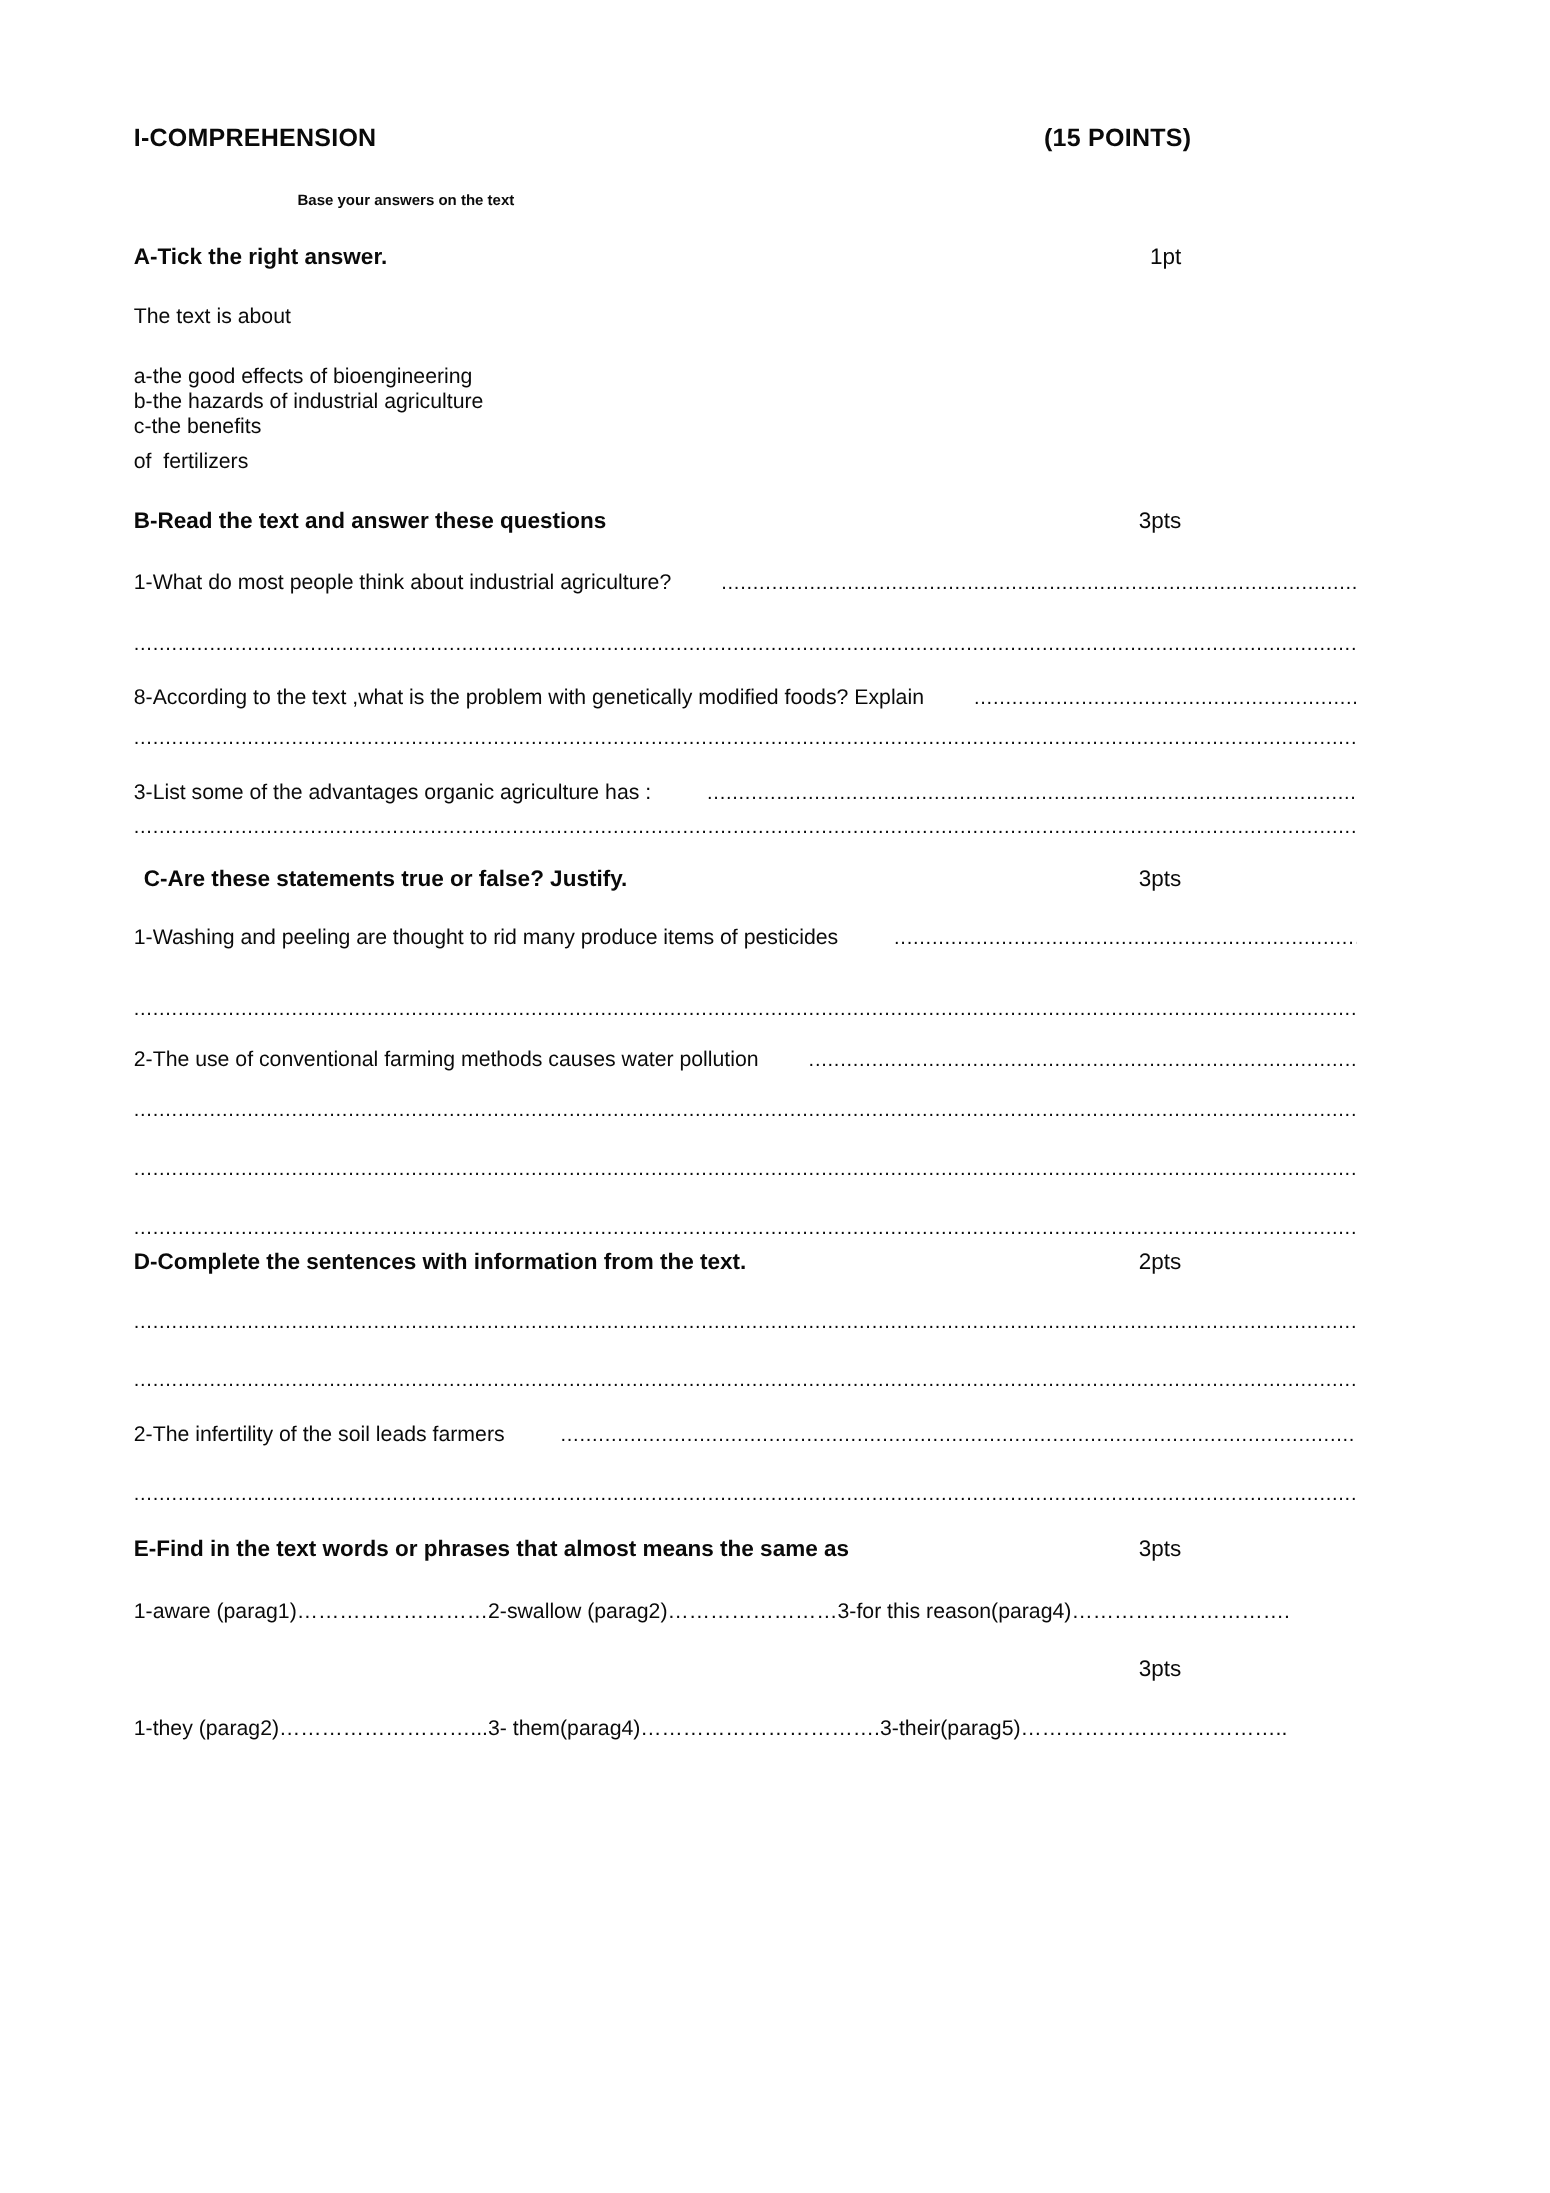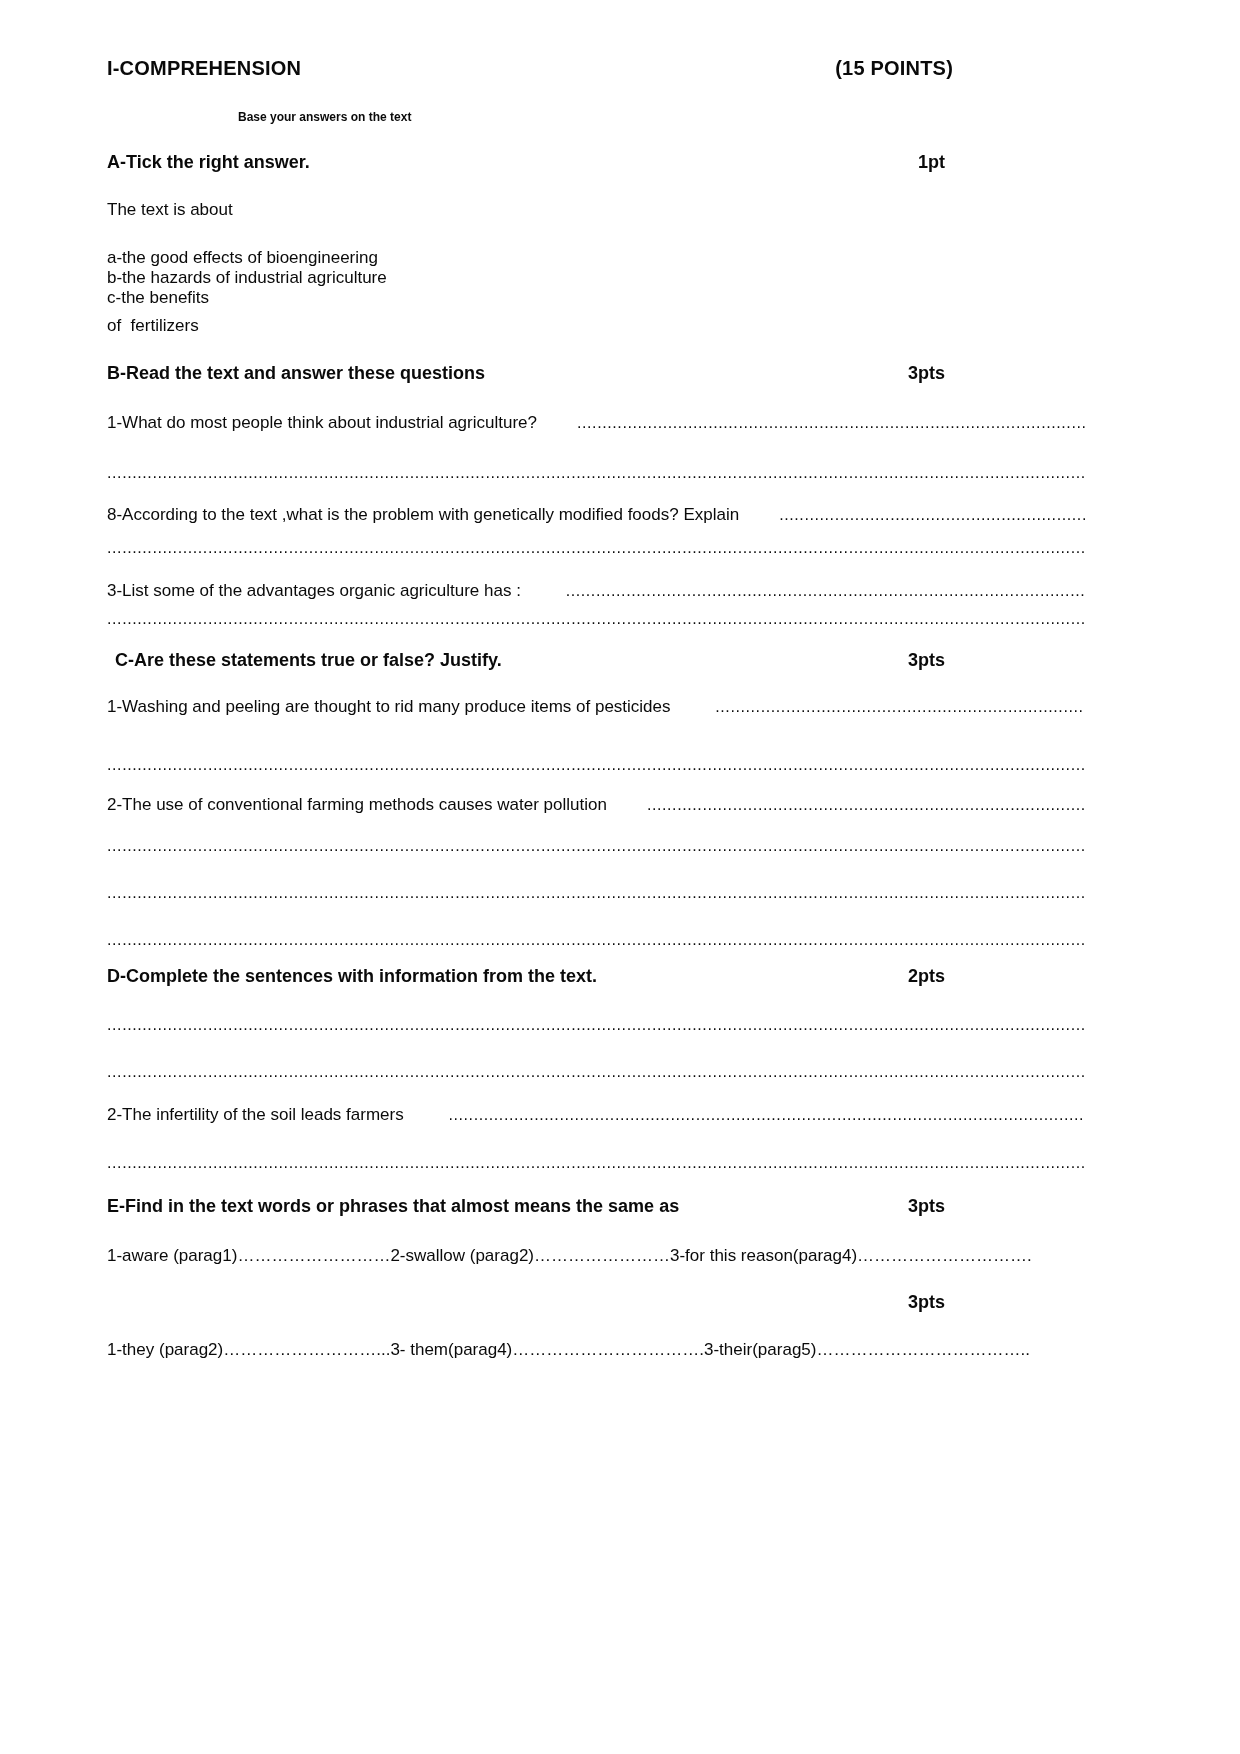--- a/index.html
+++ b/index.html
@@ -7,28 +7,28 @@
   body {
     width: 1240px;
     height: 1754px;
     font-family: "Liberation Sans", sans-serif;
     color: #0a0a0a;
     overflow: hidden;
   }
   .doc {
     width: 1240px;
     height: 1754px;
-    padding: 57px 155px 0 107px;
+    padding: 100px 155px 0 107px;
     background: #ffffff;
   }
   .hrow { display: flex; align-items: baseline; }
   .title { font-size: 20px; font-weight: bold; letter-spacing: 0.2px; }
   .pts-title { margin-left: auto; margin-right: 132px; }
   .heading { font-size: 18px; font-weight: bold; }
-  .pts { margin-left: auto; margin-right: 140px; font-size: 18px; font-weight: bold; }
+  .pts { margin-left: auto; margin-right: 140px; font-size: 18px; font-weight: normal; }
   .body-text { font-size: 17px; }
   .subtitle { font-size: 12px; font-weight: bold; margin-left: 131px; }
   .indent-sm { padding-left: 8px; }
   .opts { display: flex; font-size: 17px; flex-direction: column; }
   .opt-a { width: 361px; flex: 0 0 auto; }
   .opt-b { width: 365px; flex: 0 0 auto; }
   .pre { white-space: pre; }
   .qline { display: flex; font-size: 17px; align-items: baseline; gap: 40px; }
   .qtext { white-space: pre; flex: 0 0 auto; }
   .dotfill {
@@ -113,21 +113,21 @@
     <span class="qtext">2-The use of conventional farming methods causes water pollution</span>
     <span class="dotfill">............................................................................................................................................................................................................................................................................................................</span>
   </div>
   <div class="dotline" style="margin-top:22px">............................................................................................................................................................................................................................................................................................................</div>
 
   <div class="qline" style="margin-top:29px">
     <span class="dotfill">............................................................................................................................................................................................................................................................................................................</span>
   </div>
   <div class="dotline" style="margin-top:29px">............................................................................................................................................................................................................................................................................................................</div>
 
-  <div class="hrow" style="margin-top:17px">
+  <div class="hrow" style="margin-top:7px">
     <span class="heading">D-Complete the sentences with information from the text.</span>
     <span class="pts">2pts</span>
   </div>
 
   <div class="qline" style="margin-top:29px">
     <span class="dotfill">............................................................................................................................................................................................................................................................................................................</span>
   </div>
   <div class="dotline" style="margin-top:29px">............................................................................................................................................................................................................................................................................................................</div>
 
   <div class="qline" style="margin-top:24px">

